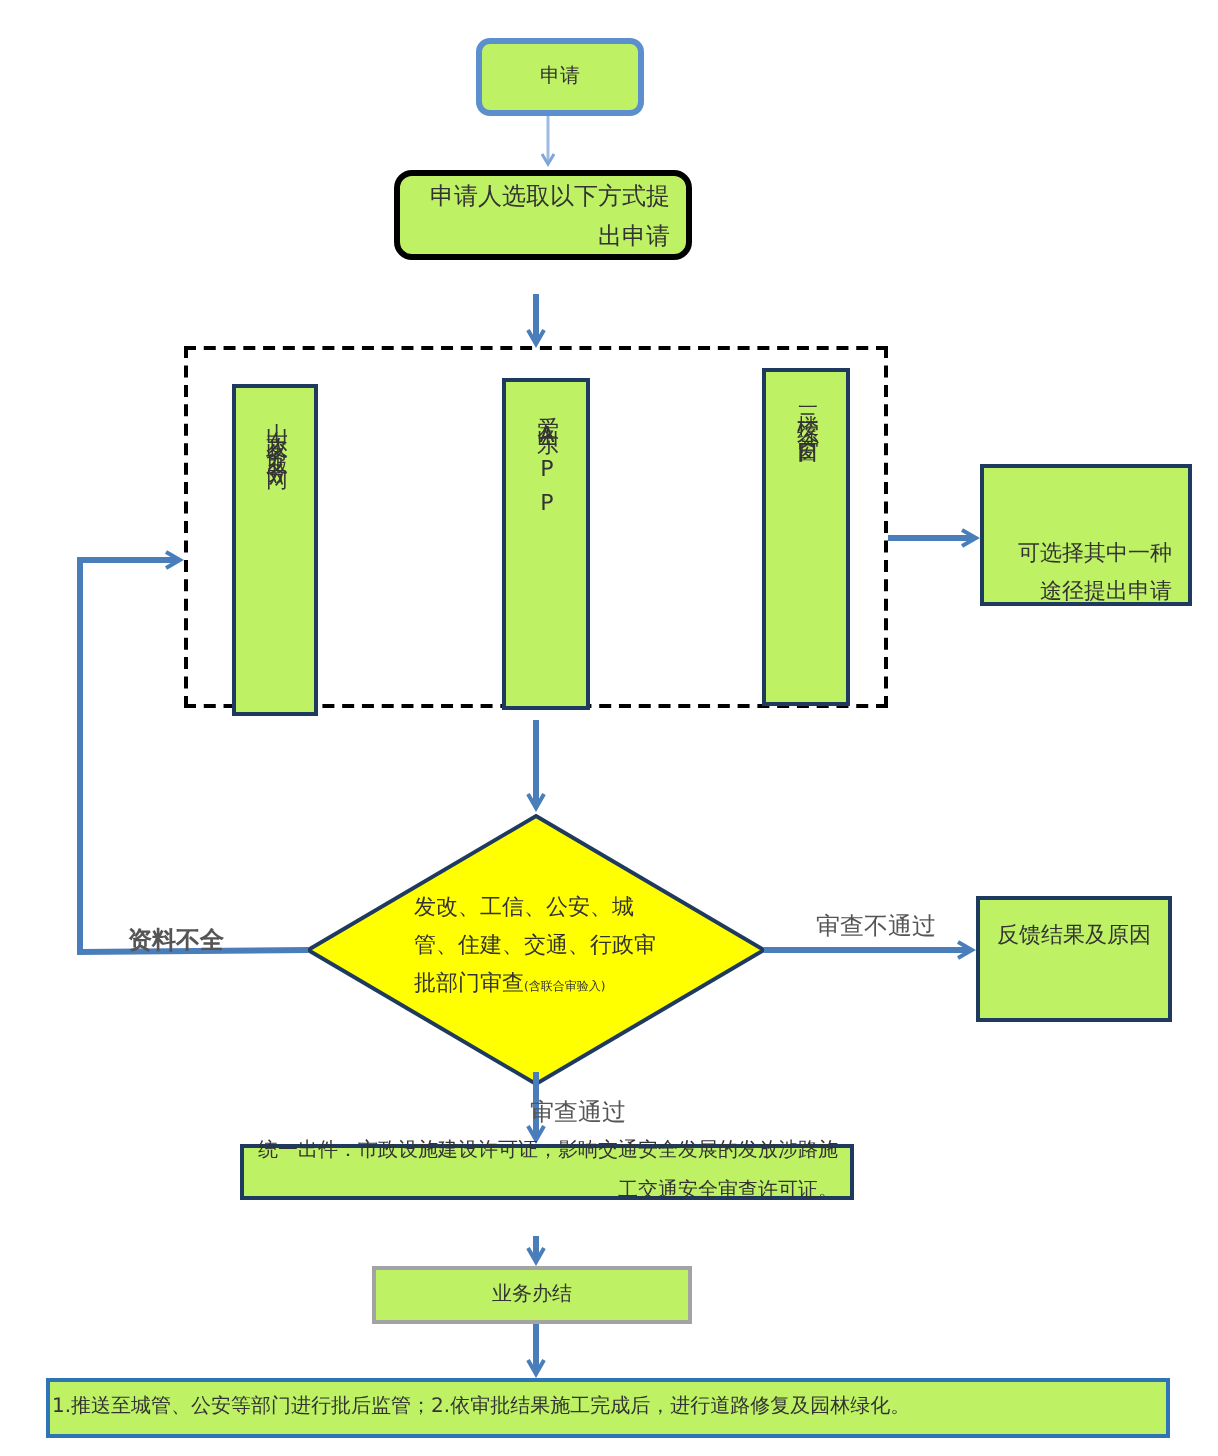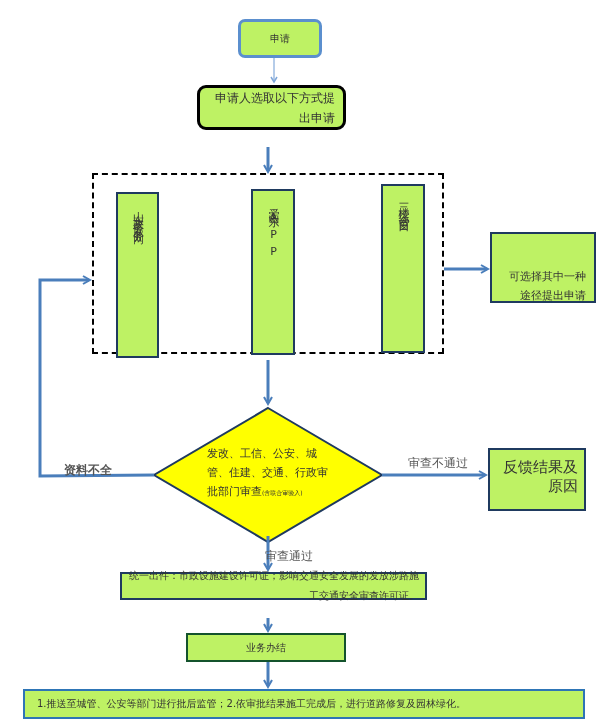--- a/index.html
+++ b/index.html
@@ -15,26 +15,26 @@
   .dashed { position: absolute; left: 92px; top: 173px; width: 352px; height: 181px;
             box-sizing: border-box; border: 2px dashed #000; }
   .col { border: 2px solid #1f3a5f; align-items: flex-start; padding-top: 8px; }
   .col .t { writing-mode: vertical-rl; text-orientation: upright; font-size: 11px; letter-spacing: 4px; line-height: 14px; }
   .col1 { left: 116px; top: 192px; width: 43px; height: 166px; }
   .col2 { left: 251px; top: 189px; width: 44px; height: 166px; }
   .col3 { left: 381px; top: 184px; width: 44px; height: 169px; }
   .either { left: 490px; top: 232px; width: 106px; height: 71px; border: 2px solid #1f3a5f; padding: 0 8px; }
   .either .t { font-size: 11px; line-height: 19px; margin-top: 36px; }
   .feedback { left: 488px; top: 448px; width: 98px; height: 63px; border: 2px solid #1f3a5f; align-items: flex-start; padding: 8px 6px 0; }
-  .feedback .t { font-size: 15px; line-height: 19px; }
+  .feedback .t { font-size: 11px; line-height: 19px; }
   .issue { left: 120px; top: 572px; width: 307px; height: 28px; border: 2px solid #1f3a5f; padding: 0 6px; }
   .issue .t { font-size: 10px; line-height: 20px; }
-  .done { left: 186px; top: 633px; width: 160px; height: 29px; border: 2px solid #14532d; }
+  .done { left: 186px; top: 633px; width: 160px; height: 29px; border: 2px solid #a3a3a3; }
   .done .t { font-size: 10px; }
-  .final { left: 23px; top: 689px; width: 562px; height: 30px; border: 2px solid #2e75b6; justify-content: flex-start; padding-left: 12px; }
+  .final { left: 23px; top: 689px; width: 562px; height: 30px; border: 2px solid #2e75b6; justify-content: flex-start; padding-left: 1px; }
   .final .t { font-size: 10px; }
   .diamond-text { position: absolute; left: 207px; top: 444px; width: 130px; text-align: left; font-size: 11px; line-height: 19px; color: #333; }
   .diamond-text .small { font-size: 6px; }
   .label { position: absolute; font-size: 12px; color: #555; }
   svg.lines { position: absolute; left: 0; top: 0; }
 </style>
 </head>
 <body>
 
 <svg class="lines" width="609" height="728">

